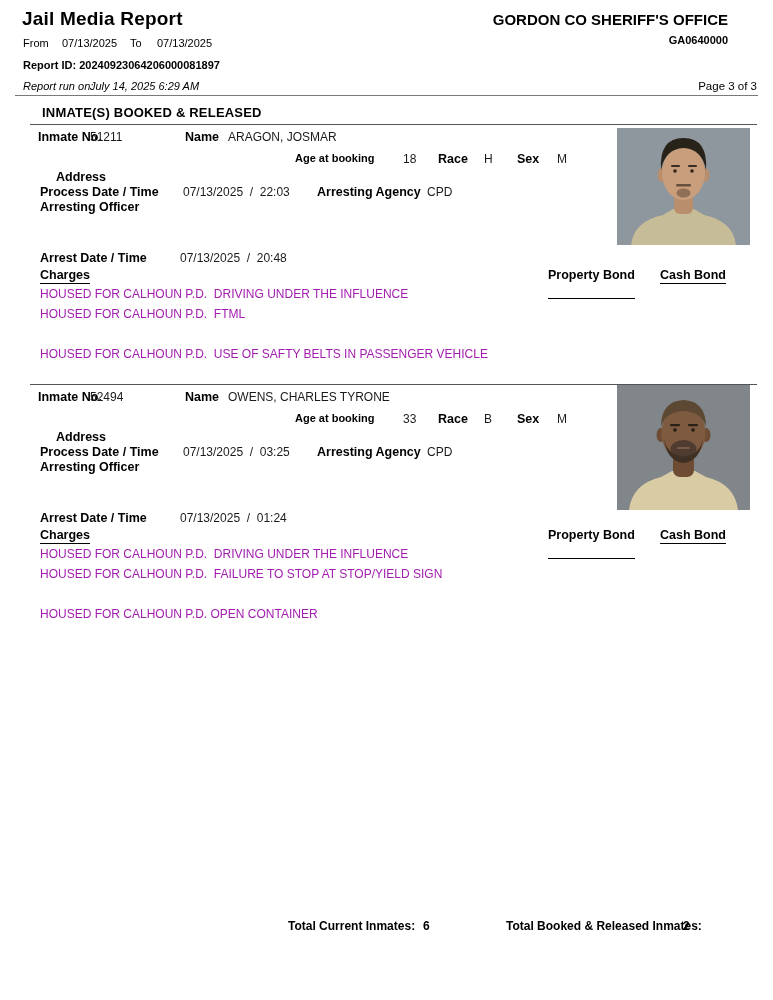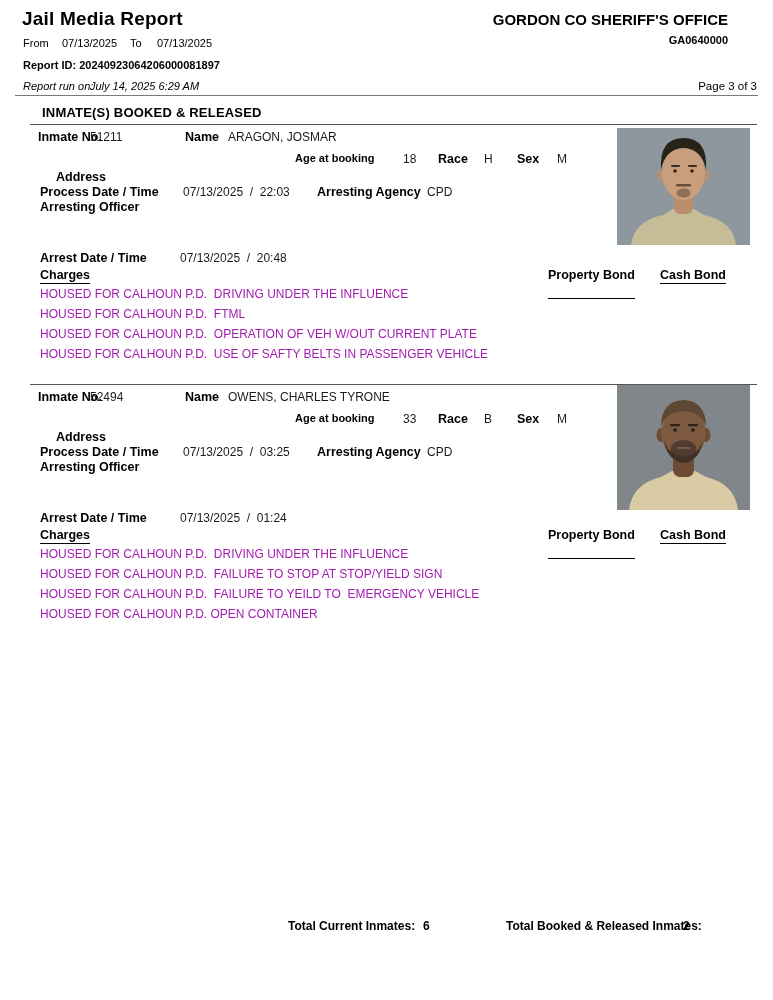--- a/index.html
+++ b/index.html
@@ -128,21 +128,20 @@
 
   <span class="abs lbl r-arrest lbl-arrest">Arrest Date / Time</span>
   <span class="abs val r-arrest val-arrest">07/13/2025  /  20:48</span>
 
   <span class="abs lbl r-chghdr lbl-charges">Charges</span>
   <span class="abs lbl r-chghdr lbl-pbond">Property Bond</span>
   <span class="abs lbl r-chghdr lbl-cbond">Cash Bond</span>
 
   <span class="abs charge c0">HOUSED FOR CALHOUN P.D.  DRIVING UNDER THE INFLUENCE</span>
   <span class="abs charge c1">HOUSED FOR CALHOUN P.D.  FTML</span>
-  <span class="abs charge c2">HOUSED FOR CALHOUN P.D.  OPERATION OF VEH W/OUT CURRENT PLATE</span>
   <span class="abs charge c3">HOUSED FOR CALHOUN P.D.  USE OF SAFTY BELTS IN PASSENGER VEHICLE</span>
 </div>
 
 <div class="inmate-block block-2">
   <span class="abs lbl r-inmate lbl-no">Inmate No.</span>
   <span class="abs val r-inmate val-no">52494</span>
   <span class="abs lbl r-inmate lbl-name">Name</span>
   <span class="abs val r-inmate val-name">OWENS, CHARLES TYRONE</span>
 
   <span class="abs lbl r-age lbl-age">Age at booking</span>
@@ -163,21 +162,20 @@
 
   <span class="abs lbl r-arrest lbl-arrest">Arrest Date / Time</span>
   <span class="abs val r-arrest val-arrest">07/13/2025  /  01:24</span>
 
   <span class="abs lbl r-chghdr lbl-charges">Charges</span>
   <span class="abs lbl r-chghdr lbl-pbond">Property Bond</span>
   <span class="abs lbl r-chghdr lbl-cbond">Cash Bond</span>
 
   <span class="abs charge c0">HOUSED FOR CALHOUN P.D.  DRIVING UNDER THE INFLUENCE</span>
   <span class="abs charge c1">HOUSED FOR CALHOUN P.D.  FAILURE TO STOP AT STOP/YIELD SIGN</span>
-  <span class="abs charge c2">HOUSED FOR CALHOUN P.D.  FAILURE TO YEILD TO  EMERGENCY VEHICLE</span>
   <span class="abs charge c3">HOUSED FOR CALHOUN P.D. OPEN CONTAINER</span>
 </div>
 
 <div class="mugshot photo-1">
   <svg viewBox="0 0 133 117" preserveAspectRatio="none">
     <rect x="0" y="0" width="133" height="117" fill="#8e979e"></rect>
     <path d="M14 117 Q17 93 46 87 L56 81 L77 81 L87 87 Q116 93 119 117 Z" fill="#c6bc98"></path>
     <rect x="57" y="64" width="19" height="22" rx="6" fill="#b98e6d"></rect>
     <ellipse cx="45" cy="47" rx="4.5" ry="7" fill="#b98e6d"></ellipse>
     <ellipse cx="88" cy="47" rx="4.5" ry="7" fill="#b98e6d"></ellipse>

